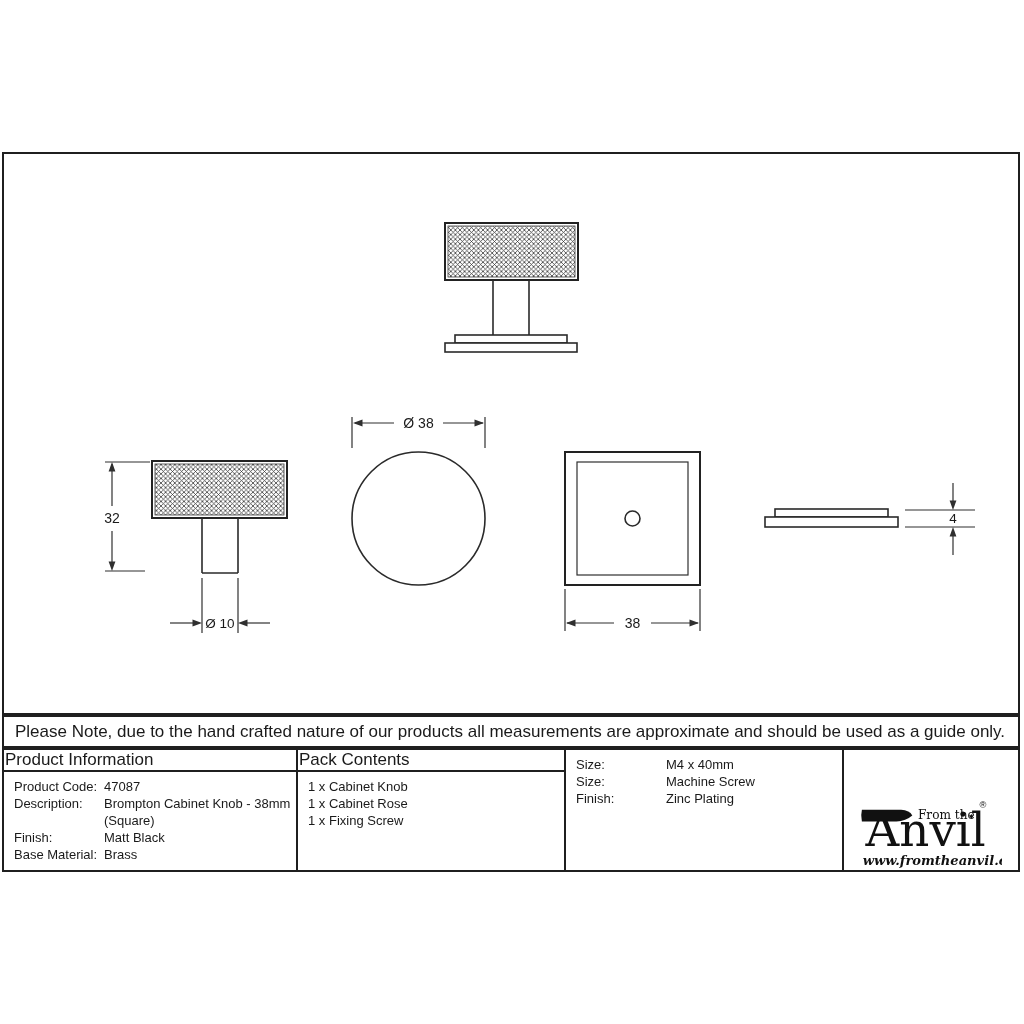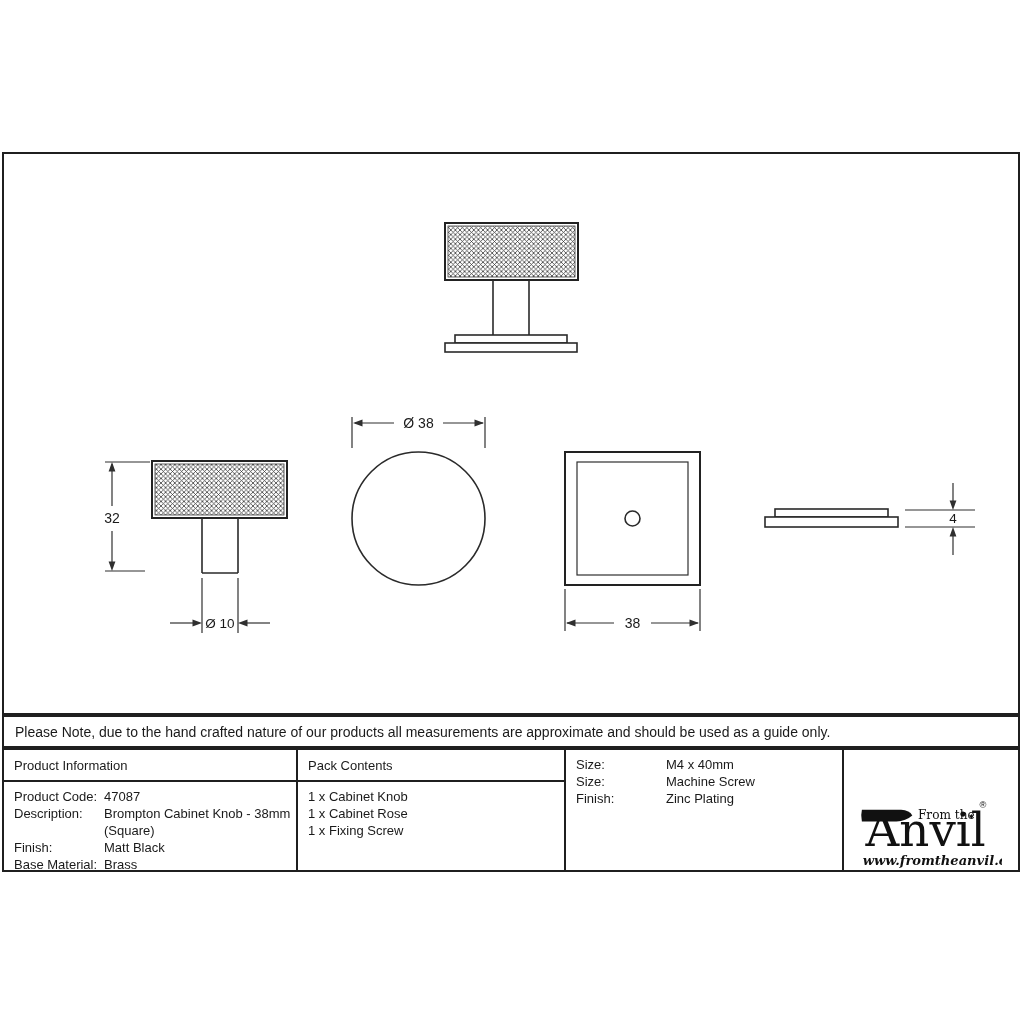--- a/index.html
+++ b/index.html
@@ -4,30 +4,30 @@
 <style>
   html,body{margin:0;padding:0;}
   body{
     width:1024px;height:1024px;position:relative;background:#ffffff;
     font-family:"Liberation Sans",sans-serif;color:#1a1a1a;overflow:hidden;
   }
   .abs{position:absolute;box-sizing:border-box;}
   
   #drawing-box{left:2px;top:152px;width:1018px;height:563px;border:2px solid #1f1f1f;background:#fff;}
   #note-strip{left:2px;top:715px;width:1018px;height:33px;border:2px solid #1f1f1f;background:#fff;
-    display:flex;align-items:center;padding-left:11px;font-size:14px;}
+    display:flex;align-items:center;padding-left:11px;font-size:17px;}
   #spec-table{left:2px;top:748px;width:1018px;height:124px;border:2px solid #1f1f1f;background:#fff;
     display:flex;align-items:stretch;}
   .col{box-sizing:border-box;}
   .col-1{width:294px;border-right:2px solid #1f1f1f;}
   .col-2{width:268px;border-right:2px solid #1f1f1f;}
   .col-3{width:278px;border-right:2px solid #1f1f1f;}
   .col-4{flex:1;display:flex;align-items:flex-end;justify-content:center;}
-  .hdr{height:32px;border-bottom:2px solid #1f1f1f;box-sizing:border-box;
-    display:flex;align-items:center;padding-left:10px;font-size:13px;}
+  .hdr{height:22px;border-bottom:2px solid #1f1f1f;box-sizing:border-box;
+    display:flex;align-items:center;padding-left:1px;font-size:17px;}
   .cell-body{padding:6px 10px 0 10px;font-size:13px;line-height:17px;}
   .row{white-space:nowrap;}
   .lbl{display:inline-block;width:90px;}
   
   #drawings{left:0;top:0;width:1024px;height:1024px;pointer-events:none;}
   #drawings .s1{fill:none;stroke:#2f2f2f;stroke-width:1.2px;}
   #drawings .s15{fill:#fff;stroke:#2a2a2a;stroke-width:1.6px;}
   #drawings .s15n{fill:none;stroke:#2a2a2a;stroke-width:1.6px;}
   #drawings .s2{fill:none;stroke:#222;stroke-width:2px;}
   #drawings .knurl-fill{stroke:#3a3a3a;stroke-width:.8px;}

